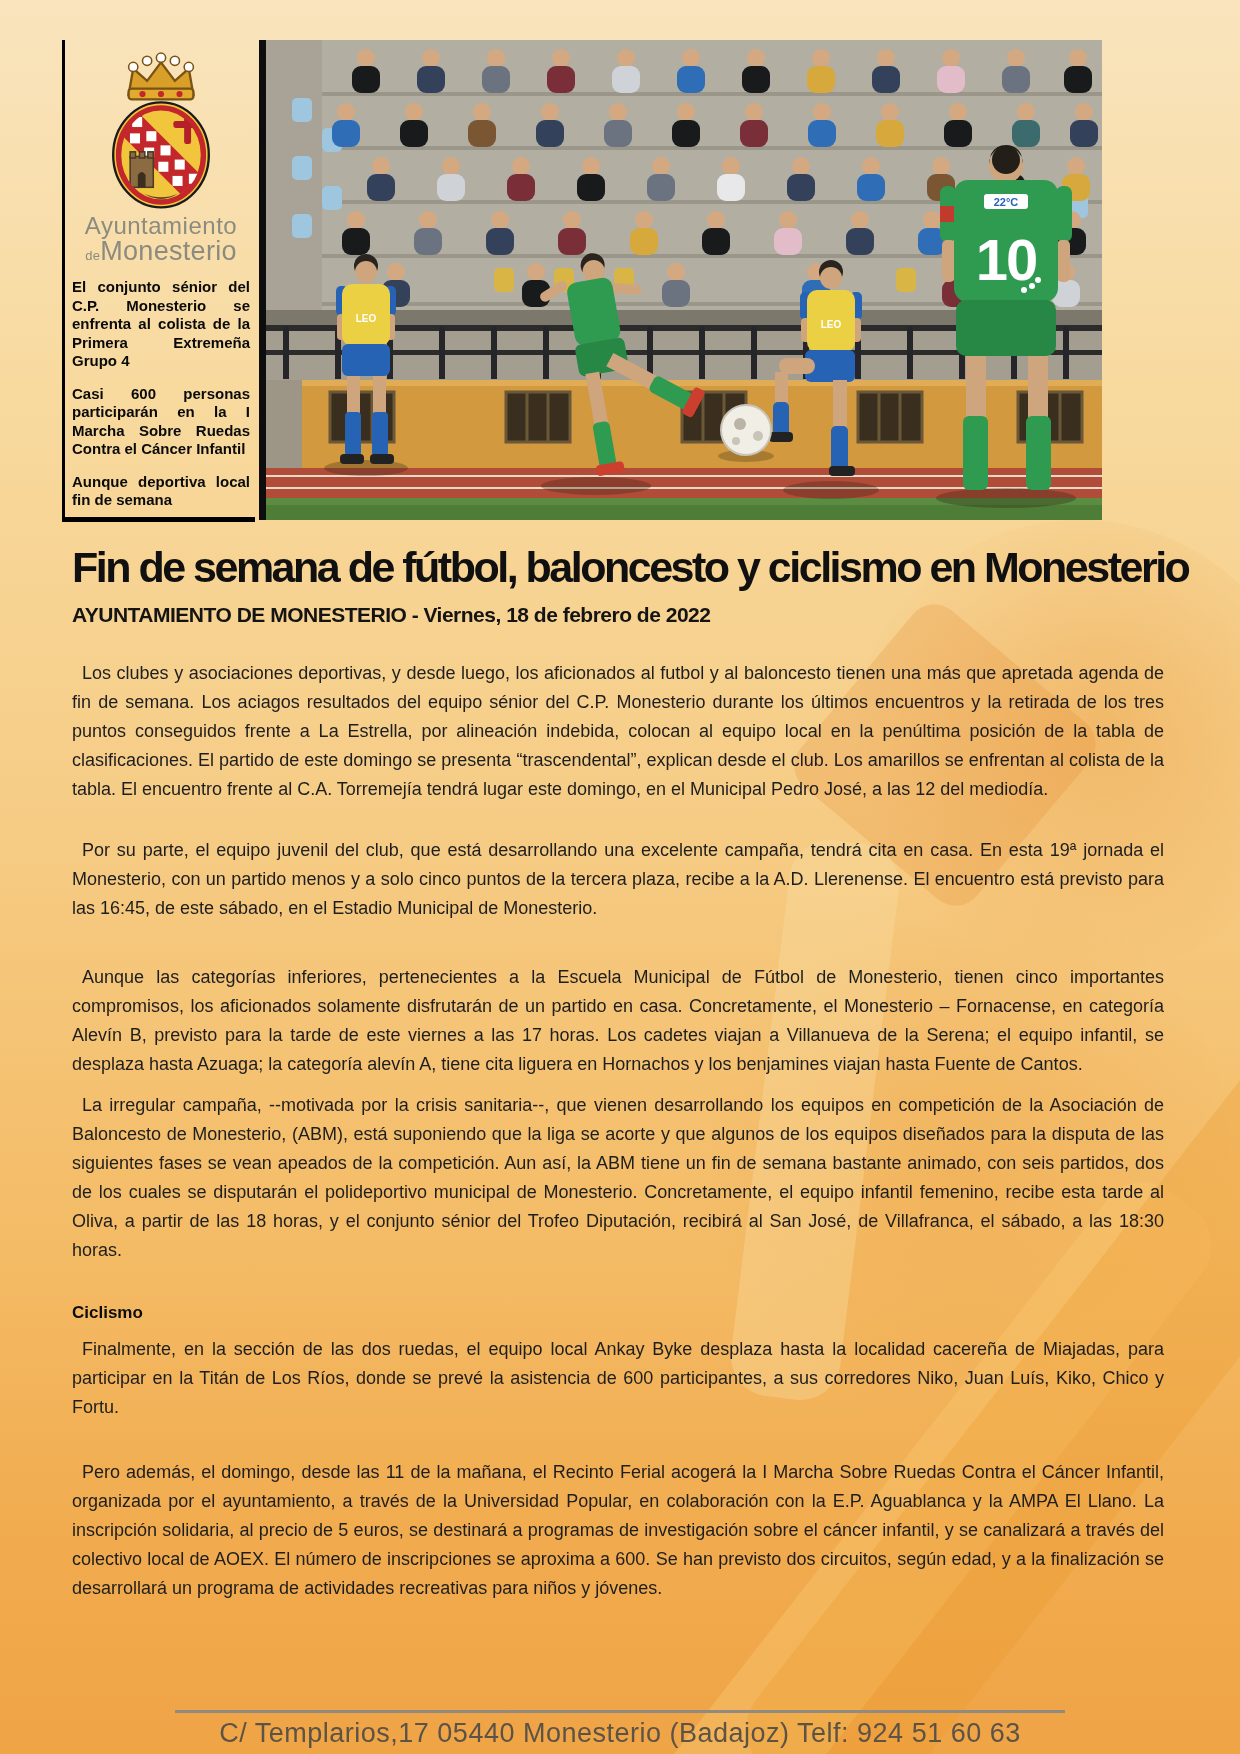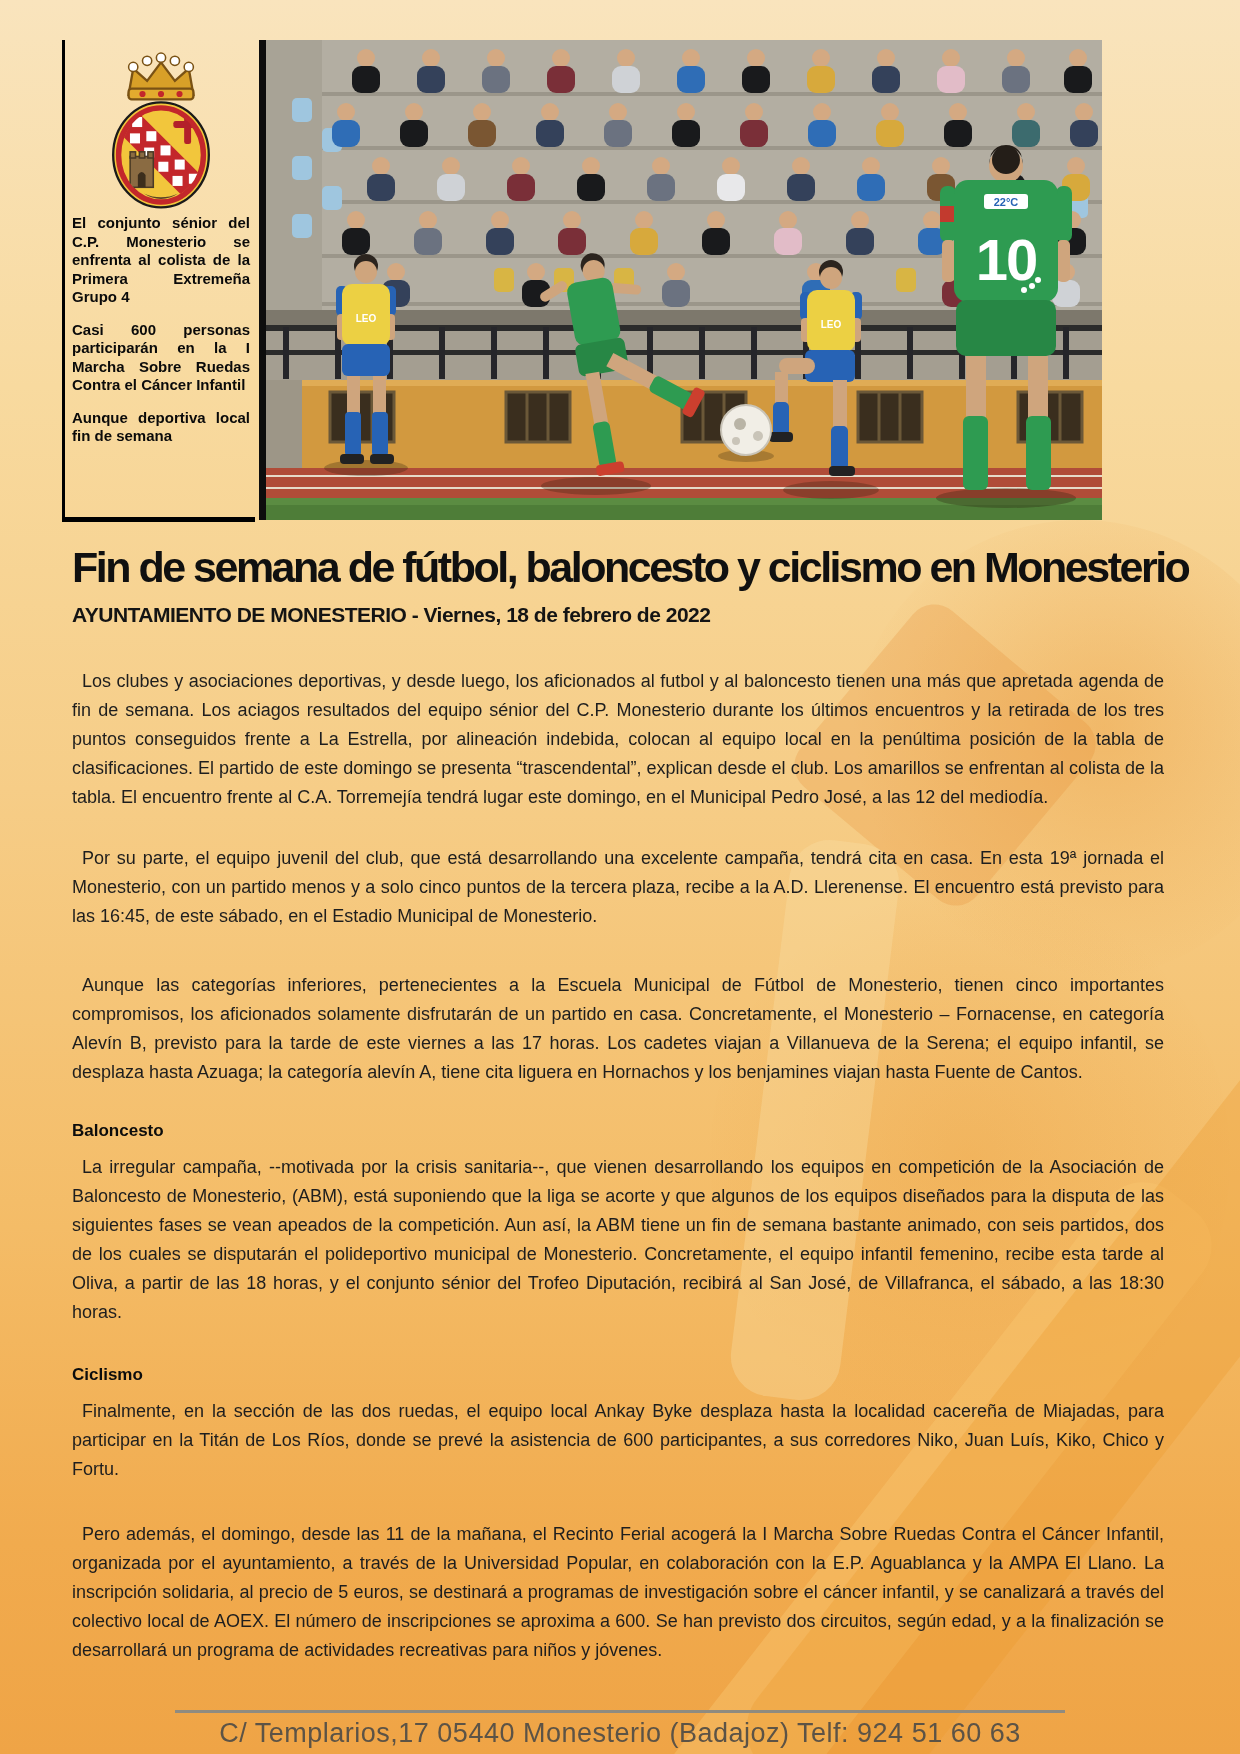--- a/index.html
+++ b/index.html
@@ -46,21 +46,21 @@
   .photo-frame svg{display:block;}
 
   
   .article{position:absolute; left:72px; top:529px; width:1092px;}
   .headline{
     margin:14px 0 0 0; font-size:43px; font-weight:bold; color:#101010;
     letter-spacing:-2.5px; line-height:1.12; white-space:nowrap;
   }
   .byline{margin-top:12px; font-size:21px; font-weight:bold; color:#141414; letter-spacing:-0.5px;}
   .body-par{font-size:18px; line-height:29px; text-align:justify; text-indent:10px; margin:0; color:#1e1e1e;}
-  .p1{margin-top:40px;} .p2{margin-top:32px;} .p3{margin-top:40px;}
+  .p1{margin-top:32px;} .p2{margin-top:32px;} .p3{margin-top:40px;}
   .sec-head{font-size:17px; font-weight:bold; margin:0; color:#0c0c0c;}
   .h-baloncesto{margin-top:34px;} .h-ciclismo{margin-top:38px;}
   .p4{margin-top:12px;} .p5{margin-top:12px;} .p6{margin-top:36px;}
 
   
   .footer-rule{position:absolute; left:175px; top:1710px; width:890px; height:3px; background:#8f8b80;}
   .footer-text{
     position:absolute; top:1718px; left:0; width:1240px; text-align:center;
     font-size:27px; color:#5c5346; letter-spacing:.5px;
   }
@@ -129,20 +129,24 @@
               <rect x="40" y="132" width="7" height="8" fill="#8a6b42" stroke="#4a3a26" stroke-width="2"></rect>
               <rect x="52" y="132" width="7" height="8" fill="#8a6b42" stroke="#4a3a26" stroke-width="2"></rect>
               <rect x="63" y="132" width="7" height="8" fill="#8a6b42" stroke="#4a3a26" stroke-width="2"></rect>
               <path d="M50,178 L50,162 Q55,154 60,162 L60,178 Z" fill="#3c2e1c"></path>
             </g>
             <path d="M58,186 Q80,196 102,186 Q92,193 80,193 Q68,193 58,186 Z" fill="#5a4328"></path>
           </g>
         </g>
       </svg>
 
+      <div class="logo-caption">
+        <div class="l1">Ayuntamiento</div>
+        <div><span class="de">de</span><span class="l2">Monesterio</span></div>
+      </div>
 
       <p class="sidebar-headline">El conjunto sénior del C.P. Monesterio se enfrenta al colista de la Primera Extremeña Grupo 4</p>
       <p class="sidebar-headline">Casi 600 personas participarán en la I Marcha Sobre Ruedas Contra el Cáncer Infantil</p>
       <p class="sidebar-headline">Aunque deportiva local fin de semana</p>
     </div>
 
     <div class="photo-frame">
       <svg width="836" height="480" viewBox="0 0 836 480">
         <defs>
           <symbol id="psn" overflow="visible">
@@ -382,21 +386,20 @@
   </div>
 
   <div class="article">
     <h1 class="headline">Fin de semana de fútbol, baloncesto y ciclismo en Monesterio</h1>
     <div class="byline">AYUNTAMIENTO DE MONESTERIO -  Viernes, 18 de febrero de 2022</div>
 
     <p class="body-par p1">Los clubes y asociaciones deportivas, y desde luego, los aficionados al futbol y al baloncesto tienen una más que apretada agenda de fin de semana. Los aciagos resultados del equipo sénior del C.P. Monesterio durante los últimos encuentros y la retirada de los tres puntos conseguidos frente a La Estrella, por alineación indebida, colocan al equipo local en la penúltima posición de la tabla de clasificaciones. El partido de este domingo se presenta “trascendental”, explican desde el club. Los amarillos se enfrentan al colista de la tabla. El encuentro frente al C.A. Torremejía tendrá lugar este domingo, en el Municipal Pedro José, a las 12 del mediodía.</p>
     <p class="body-par p2">Por su parte, el equipo juvenil del club, que está desarrollando una excelente campaña, tendrá cita en casa. En esta 19ª jornada el Monesterio, con un partido menos y a solo cinco puntos de la tercera plaza,  recibe a la A.D. Llerenense. El encuentro está previsto para las 16:45, de este sábado, en el Estadio Municipal de Monesterio.</p>
     <p class="body-par p3">Aunque las categorías inferiores, pertenecientes a la Escuela Municipal de Fútbol de Monesterio, tienen cinco importantes compromisos, los aficionados solamente disfrutarán de un partido en casa. Concretamente, el Monesterio – Fornacense, en categoría Alevín B, previsto para la tarde de este viernes a las 17 horas. Los cadetes viajan a Villanueva de la Serena; el equipo infantil, se desplaza hasta Azuaga; la categoría alevín A, tiene cita liguera en Hornachos y los benjamines viajan hasta Fuente de Cantos.</p>
 
-    <h2 class="sec-head h-baloncesto">Baloncesto</h2>
     <p class="body-par p4">La irregular campaña, --motivada por la crisis sanitaria--, que vienen desarrollando los equipos en competición de la Asociación de Baloncesto de Monesterio, (ABM), está suponiendo que la liga se acorte y que algunos de los equipos diseñados para la disputa de las siguientes fases se vean apeados de la competición. Aun así, la ABM tiene un fin de semana bastante animado, con seis partidos, dos de los cuales se disputarán el polideportivo municipal de Monesterio. Concretamente, el equipo infantil femenino, recibe esta tarde al Oliva, a partir de las 18 horas, y el conjunto sénior del Trofeo Diputación, recibirá al San José, de Villafranca, el sábado, a las 18:30 horas.</p>
 
     <h2 class="sec-head h-ciclismo">Ciclismo</h2>
     <p class="body-par p5">Finalmente, en la sección de las dos ruedas, el equipo local Ankay Byke desplaza hasta la localidad cacereña de Miajadas, para participar en la Titán de Los Ríos, donde se prevé la asistencia de 600 participantes, a sus corredores Niko, Juan Luís, Kiko, Chico y Fortu.</p>
     <p class="body-par p6">Pero además, el domingo, desde las 11 de la mañana, el Recinto Ferial acogerá la I Marcha Sobre Ruedas Contra el Cáncer Infantil, organizada por el ayuntamiento, a través de la Universidad Popular, en colaboración con la E.P. Aguablanca y la AMPA El Llano. La inscripción solidaria, al precio de 5 euros, se destinará a programas de investigación sobre el cáncer infantil, y se canalizará a través del colectivo local de AOEX. El número de inscripciones se aproxima a 600. Se han previsto dos circuitos, según edad, y a la finalización se desarrollará un programa de actividades recreativas para niños y jóvenes.</p>
   </div>
 
   <div class="footer-rule"></div>
   <div class="footer-text">C/ Templarios,17  05440 Monesterio (Badajoz)  Telf: 924 51 60 63</div>
 

